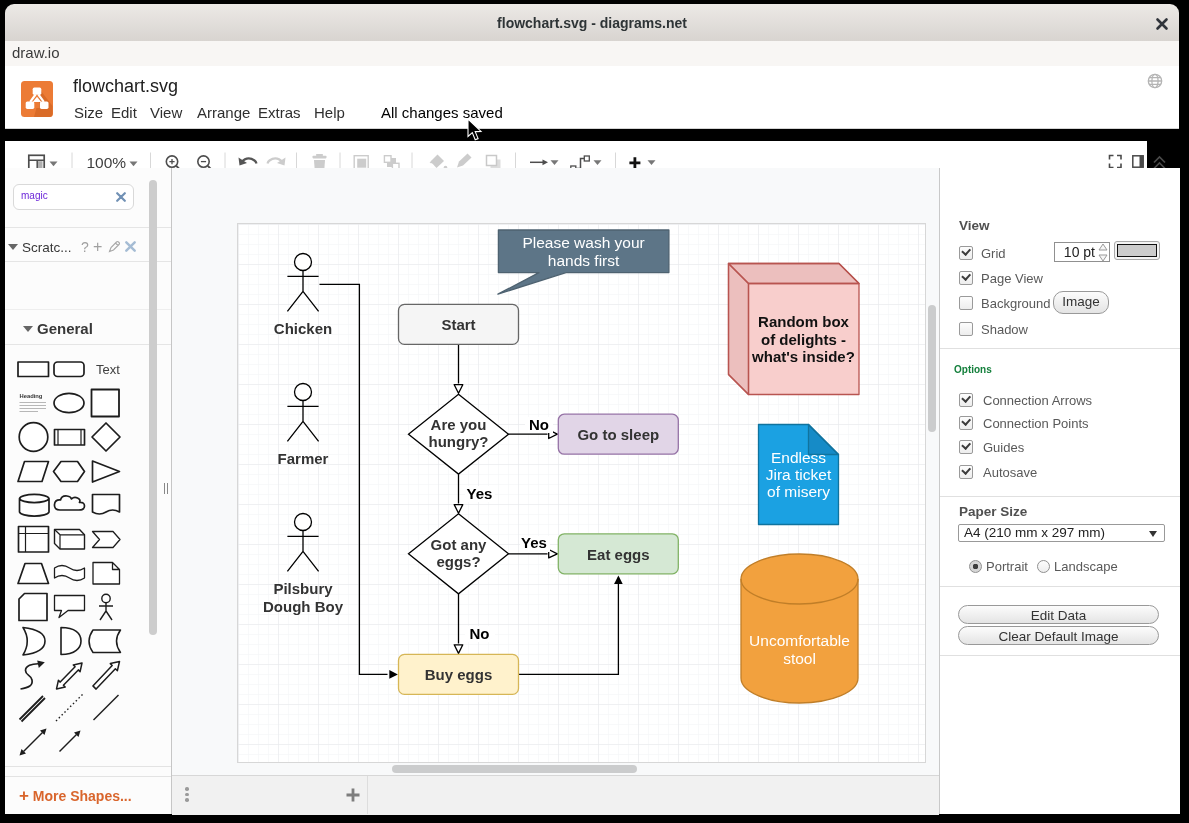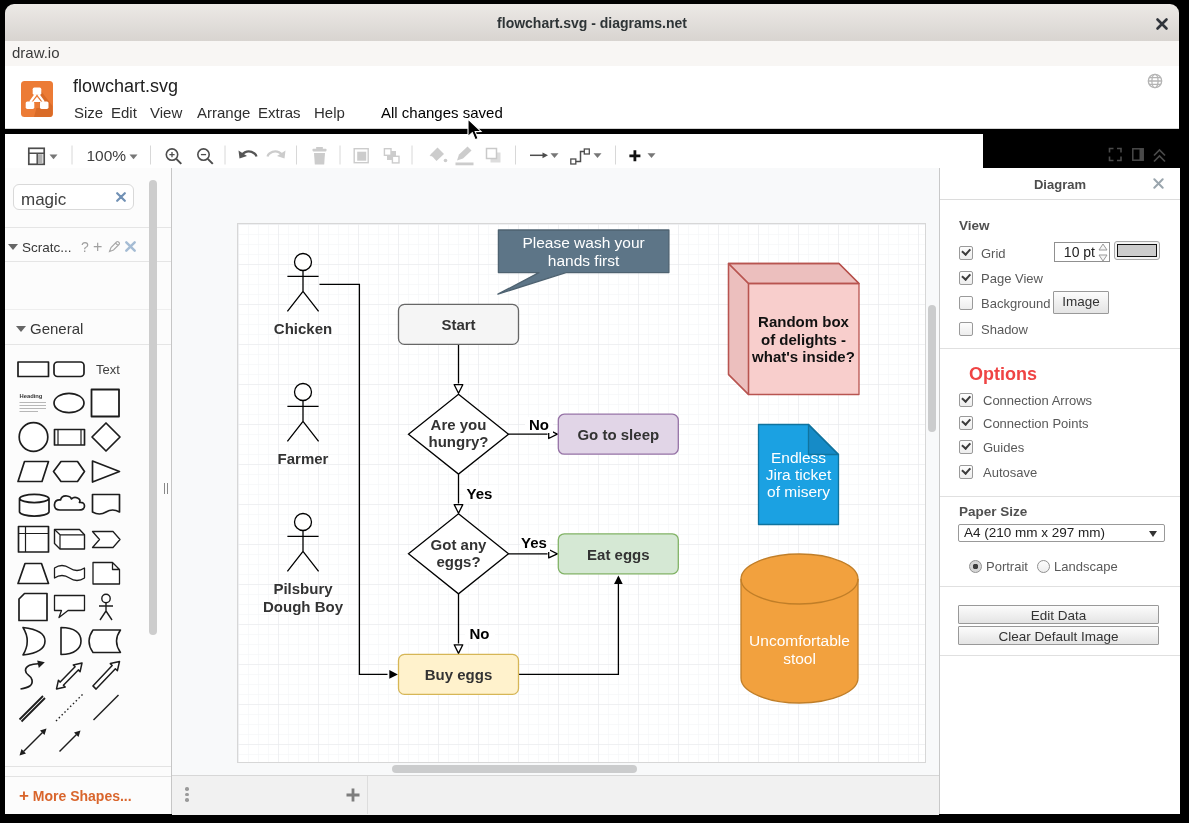--- a/index.html
+++ b/index.html
@@ -48,26 +48,26 @@
     <g stroke="#b4b4b4" stroke-width="1.3" fill="none">
       <circle cx="8" cy="8" r="6.7"></circle>
       <ellipse cx="8" cy="8" rx="3.1" ry="6.7"></ellipse>
       <path d="M1.3 8 H14.7 M2.2 4.6 H13.8 M2.2 11.4 H13.8"></path>
     </g>
   </svg>
 </div>
 <style>
   .cb{width:12px;height:12px;border:1px solid #9a9a9a;border-radius:2px;background:linear-gradient(#fdfdfd,#ededed);}
   .cbc::after{content:"";position:absolute;left:2.2px;top:1.2px;width:6px;height:3.6px;border-left:2.2px solid #3c3c3c;border-bottom:2.2px solid #3c3c3c;transform:rotate(-48deg);}
-  .btn{background:linear-gradient(#fcfcfc,#e4e4e4);border:1px solid #999;border-radius:1px;text-align:center;font-size:13.5px;color:#333;line-height:15px;padding-top:2px;}
+  .btn{background:linear-gradient(#fcfcfc,#e4e4e4);border:1px solid #999;border-radius:10px;text-align:center;font-size:13.5px;color:#333;line-height:15px;padding-top:2px;}
   .rad{width:11px;height:11px;border:1px solid #909090;border-radius:50%;background:linear-gradient(#fdfdfd,#ededed);}
   .rsel{background:radial-gradient(circle at 50% 50%, #3e3e3e 0 2.6px, #d6d6d6 3px 100%);}
 </style>
 
-<div class="abs" style="left:5px;top:134px;width:978px;height:38px;background:#fff;border-bottom:5px solid #ef4444;">
+<div class="abs" style="left:5px;top:141px;width:1142px;height:38px;background:#fff;border-bottom:5px solid #ef4444;">
 <svg width="1174" height="38" viewBox="5 129 1174 38">
   <g fill="none" stroke="#4d4d4d" stroke-width="1.5">
 
     <rect x="28.8" y="143.3" width="15.4" height="16" stroke-width="1.7"></rect>
     <path d="M28.8 148.3 H44.2 M37.2 148.3 V159.3"></path>
     <rect x="38" y="149.2" width="4.5" height="9.3" fill="#b0b0b0" stroke="none"></rect>
 
     <circle cx="172" cy="149.6" r="5.7" stroke-width="1.6"></circle>
     <path d="M176.3 153.9 L181.3 158.9" stroke-width="2"></path>
     <path d="M169.4 149.6 H174.6 M172 147 V152.2" stroke-width="1.3"></path>
@@ -142,21 +142,21 @@
     <rect x="1132.8" y="143.8" width="10.4" height="11.4" stroke-width="1.5"></rect>
     <path d="M1154 150.5 L1159.5 145 L1165 150.5 M1154 156.5 L1159.5 151 L1165 156.5" stroke-width="1.7"></path>
   </g>
   <rect x="1139.5" y="143.8" width="3.7" height="11.4" fill="#4a4a4a"></rect>
 </svg>
 </div>
 
 <div class="abs" style="left:5px;top:168px;width:166px;height:646px;background:#fcfcfc;border-right:1px solid #c6c6c6;overflow:hidden;">
 
   <div class="abs" style="left:8px;top:16px;width:119px;height:24px;background:#fff;border:1px solid #d9d9d9;border-radius:6px;">
-    <div class="abs" style="left:7px;top:5px;font-size:17px;color:#404040;">magic</div>
+    <div class="abs" style="left:7px;top:5px;font-size:10px;color:#6d28d9;">magic</div>
     <svg class="abs" style="right:7px;top:7px;" width="10" height="10" viewBox="0 0 10 10">
       <path d="M1.2 1.2 L8.8 8.8 M8.8 1.2 L1.2 8.8" stroke="#7191b5" stroke-width="2.2" stroke-linecap="round"></path>
     </svg>
   </div>
   <div class="abs" style="left:0;top:59px;width:100%;height:1px;background:#e5e5e5;"></div>
 
   <div class="abs" style="left:3px;top:71px;width:160px;height:15px;">
     <div class="abs" style="left:0;top:5px;width:0;height:0;border-left:5px solid transparent;border-right:5px solid transparent;border-top:6px solid #666;"></div>
     <div class="abs" style="left:14px;top:1px;font-size:13.5px;color:#383838;">Scratc...</div>
     <div class="abs" style="left:73px;top:0px;font-size:14px;color:#a0a0a0;">?</div>
@@ -164,21 +164,21 @@
     <svg class="abs" style="left:100px;top:1px;" width="13" height="13" viewBox="0 0 13 13">
       <path d="M1.5 11.5 L3 7.5 L8.5 2 Q9.5 1 10.5 2 L11 2.5 Q12 3.5 11 4.5 L5.5 10 Z M7.5 3 L10 5.5" fill="none" stroke="#a8a8a8" stroke-width="1.1"></path>
     </svg>
     <svg class="abs" style="left:117px;top:2px;" width="11" height="11" viewBox="0 0 10 10">
       <path d="M1.2 1.2 L8.8 8.8 M8.8 1.2 L1.2 8.8" stroke="#a5bcd4" stroke-width="2.2" stroke-linecap="round"></path>
     </svg>
   </div>
   <div class="abs" style="left:0;top:93px;width:100%;height:1px;background:#e5e5e5;"></div>
   <div class="abs" style="left:0;top:141px;width:100%;height:1px;background:#eee;"></div>
 
-  <div class="abs" style="left:11px;top:152px;width:160px;height:16px;">
+  <div class="abs" style="left:18px;top:152px;width:160px;height:16px;font-weight:bold;">
     <div class="abs" style="left:0;top:6px;width:0;height:0;border-left:5px solid transparent;border-right:5px solid transparent;border-top:6px solid #666;"></div>
     <div class="abs" style="left:14px;top:0px;font-size:15px;color:#383838;">General</div>
   </div>
   <div class="abs" style="left:0;top:176px;width:100%;height:1px;background:#e5e5e5;"></div>
 
   <svg class="abs" style="left:0;top:180px;" width="166" height="418" viewBox="5 348 166 418">
     <g fill="#fff" stroke="#1d1d1d" stroke-width="1.7" stroke-linejoin="round">
       <rect x="18" y="362" width="30.5" height="14.5"></rect>
       <rect x="54" y="362" width="30" height="14.5" rx="3.5"></rect>
       <ellipse cx="69" cy="403" rx="15" ry="9.7"></ellipse>
@@ -347,26 +347,20 @@
     <text x="799.5" y="645.5">Uncomfortable</text>
     <text x="799.5" y="663.5">stool</text>
   </g>
 </svg>
 
   <div class="abs" style="left:756px;top:137px;width:8px;height:127px;background:#cbcccd;border-radius:4px;"></div>
   <div class="abs" style="left:220px;top:597px;width:245px;height:8px;background:#cbcccd;border-radius:4px;"></div>
 </div>
 
 <div class="abs" style="left:939px;top:168px;width:240px;height:646px;background:#fff;border-left:1px solid #c9c9c9;font-size:13px;color:#595959;">
-  <div class="abs" style="left:0;top:0;width:240px;height:31px;border-bottom:1px solid #dcdcdc;">
-    <div class="abs" style="left:0;top:9px;width:100%;text-align:center;font-size:13px;font-weight:bold;color:#4d4d4d;">Diagram</div>
-    <svg class="abs" style="right:16px;top:10px;" width="11" height="11" viewBox="0 0 10 10">
-      <path d="M1.2 1.2 L8.8 8.8 M8.8 1.2 L1.2 8.8" stroke="#9aa5ad" stroke-width="1.8" stroke-linecap="round"></path>
-    </svg>
-  </div>
   <div class="abs" style="left:19px;top:50px;font-weight:bold;font-size:13.5px;color:#505050;">View</div>
 
   <div class="abs cb cbc" style="left:19px;top:78px;"></div>
   <div class="abs" style="left:41px;top:78px;">Grid</div>
   <div class="abs" style="left:114px;top:74px;width:40px;height:18px;border:1px solid #909090;background:#fff;text-align:right;font-size:14px;color:#222;padding-right:14px;line-height:18px;">10 pt</div>
   <div class="abs" style="left:158px;top:75px;width:10px;height:19px;">
     <svg width="10" height="19" viewBox="0 0 10 19">
       <path d="M5 1 L9 7 H1 Z" fill="#f6f6f6" stroke="#999" stroke-width="1"></path>
       <path d="M5 18 L9 12 H1 Z" fill="#f6f6f6" stroke="#999" stroke-width="1"></path>
     </svg>
@@ -378,21 +372,21 @@
   <div class="abs cb cbc" style="left:19px;top:103px;"></div>
   <div class="abs" style="left:41px;top:103px;">Page View</div>
 
   <div class="abs cb" style="left:19px;top:128px;"></div>
   <div class="abs" style="left:41px;top:128px;">Background</div>
   <div class="abs btn" style="left:113px;top:123px;width:54px;height:19px;">Image</div>
 
   <div class="abs cb" style="left:19px;top:154px;"></div>
   <div class="abs" style="left:41px;top:154px;">Shadow</div>
   <div class="abs" style="left:0;top:180px;width:100%;height:1px;background:#e0e0e0;"></div>
-  <div class="abs" style="left:29px;top:196px;font-weight:bold;font-size:18px;color:#ef4444;">Options</div>
+  <div class="abs" style="left:14px;top:196px;font-weight:bold;font-size:10px;color:#15803d;">Options</div>
   <div class="abs cb cbc" style="left:19px;top:225px;"></div>
   <div class="abs" style="left:43px;top:225px;">Connection Arrows</div>
   <div class="abs cb cbc" style="left:19px;top:248px;"></div>
   <div class="abs" style="left:43px;top:248px;">Connection Points</div>
   <div class="abs cb cbc" style="left:19px;top:272px;"></div>
   <div class="abs" style="left:43px;top:272px;">Guides</div>
   <div class="abs cb cbc" style="left:19px;top:297px;"></div>
   <div class="abs" style="left:43px;top:297px;">Autosave</div>
   <div class="abs" style="left:0;top:328px;width:100%;height:1px;background:#e0e0e0;"></div>
   <div class="abs" style="left:19px;top:336px;font-weight:bold;font-size:13.5px;color:#505050;">Paper Size</div>

